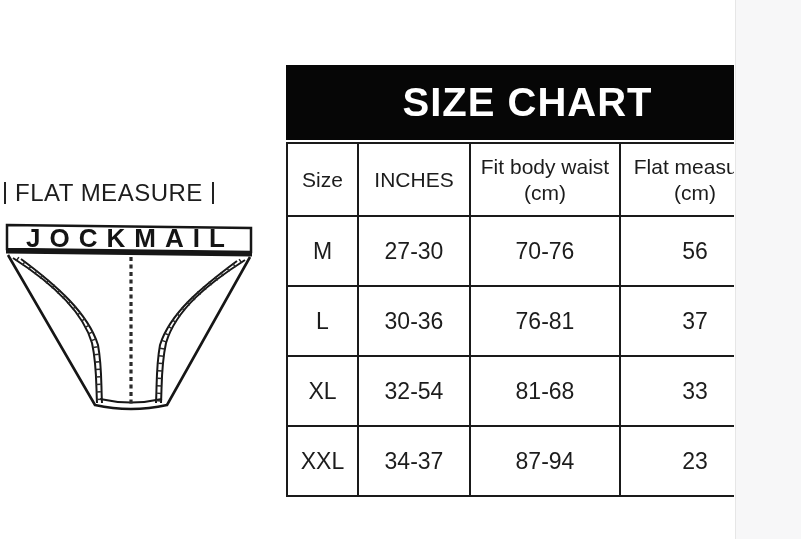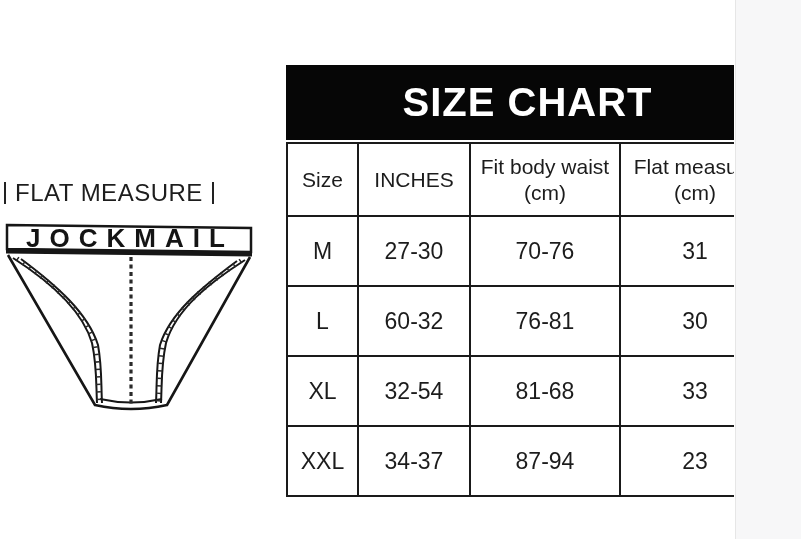--- a/index.html
+++ b/index.html
@@ -99,27 +99,27 @@
           <tr class="hdr-row">
             <th>Size</th>
             <th>INCHES</th>
             <th>Fit body waist (cm)</th>
             <th>Flat measure (cm)</th>
           </tr>
           <tr class="data-row">
             <td>M</td>
             <td>27-30</td>
             <td>70-76</td>
-            <td>31</td>
+            <td>56</td>
           </tr>
           <tr class="data-row">
             <td>L</td>
-            <td>60-32</td>
+            <td>30-36</td>
             <td>76-81</td>
-            <td>30</td>
+            <td>37</td>
           </tr>
           <tr class="data-row">
             <td>XL</td>
             <td>32-54</td>
             <td>81-68</td>
             <td>33</td>
           </tr>
           <tr class="data-row">
             <td>XXL</td>
             <td>34-37</td>

